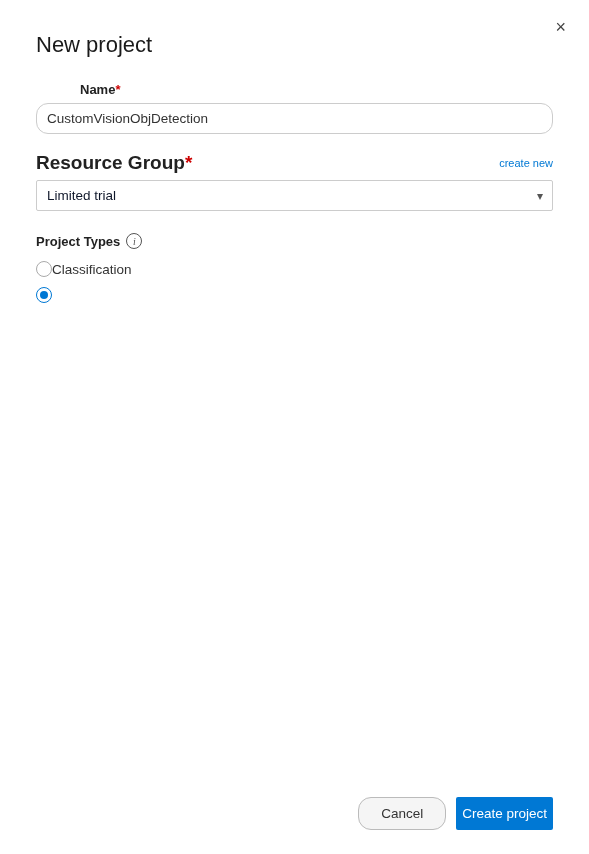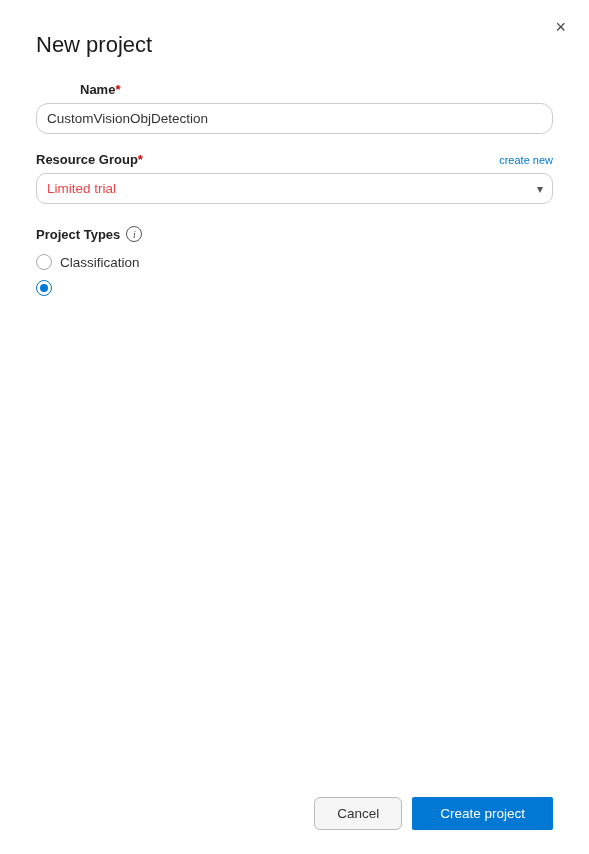--- a/index.html
+++ b/index.html
@@ -83,21 +83,21 @@
     }
 
     .resource-group-header {
       display: flex;
       align-items: center;
       justify-content: space-between;
       margin-bottom: 6px;
     }
 
     .resource-group-label {
-      font-size: 13px;
+      font-size: 19px;
       font-weight: 600;
       color: #222;
     }
 
     .resource-group-label .required {
       color: #c00;
     }
 
     .create-new-link {
       font-size: 11px;
@@ -107,24 +107,24 @@
     }
 
     .select-wrapper {
       position: relative;
       width: 100%;
     }
 
     .field-select {
       width: 100%;
       border: 1px solid #ccc;
-      border-radius: 10px;
+      border-radius: 2px;
       padding: 7px 30px 7px 10px;
       font-size: 13.5px;
-      color: #ef4444;
+      color: #0f172a;
       background: #fff;
       appearance: none;
       -webkit-appearance: none;
       outline: none;
       font-family: inherit;
       cursor: pointer;
     }
 
     .select-arrow {
       position: absolute;
@@ -168,21 +168,20 @@
 
     .radio-group {
       display: flex;
       flex-direction: column;
       gap: 10px;
     }
 
     .radio-item {
       display: flex;
       align-items: center;
-      gap: 8px;
       cursor: pointer;
       font-size: 13.5px;
       color: #333;
     }
 
     .radio-item input[type="radio"] {
       appearance: none;
       -webkit-appearance: none;
       width: 16px;
       height: 16px;
@@ -221,27 +220,27 @@
       gap: 10px;
       margin-top: auto;
     }
 
     .btn-cancel {
       padding: 8px 22px;
       font-size: 13.5px;
       border: 1px solid #bbb;
       background: #f5f5f5;
       color: #333;
-      border-radius: 6px;
+      border-radius: 13px;
       cursor: pointer;
       font-family: inherit;
     }
 
     .btn-create {
-      padding: 8px 28px;
+      padding: 8px 6px;
       font-size: 13.5px;
       border: none;
       background: #0078d4;
       color: #fff;
       border-radius: 2px;
       cursor: pointer;
       font-family: inherit;
     }
   </style>
 </head>

